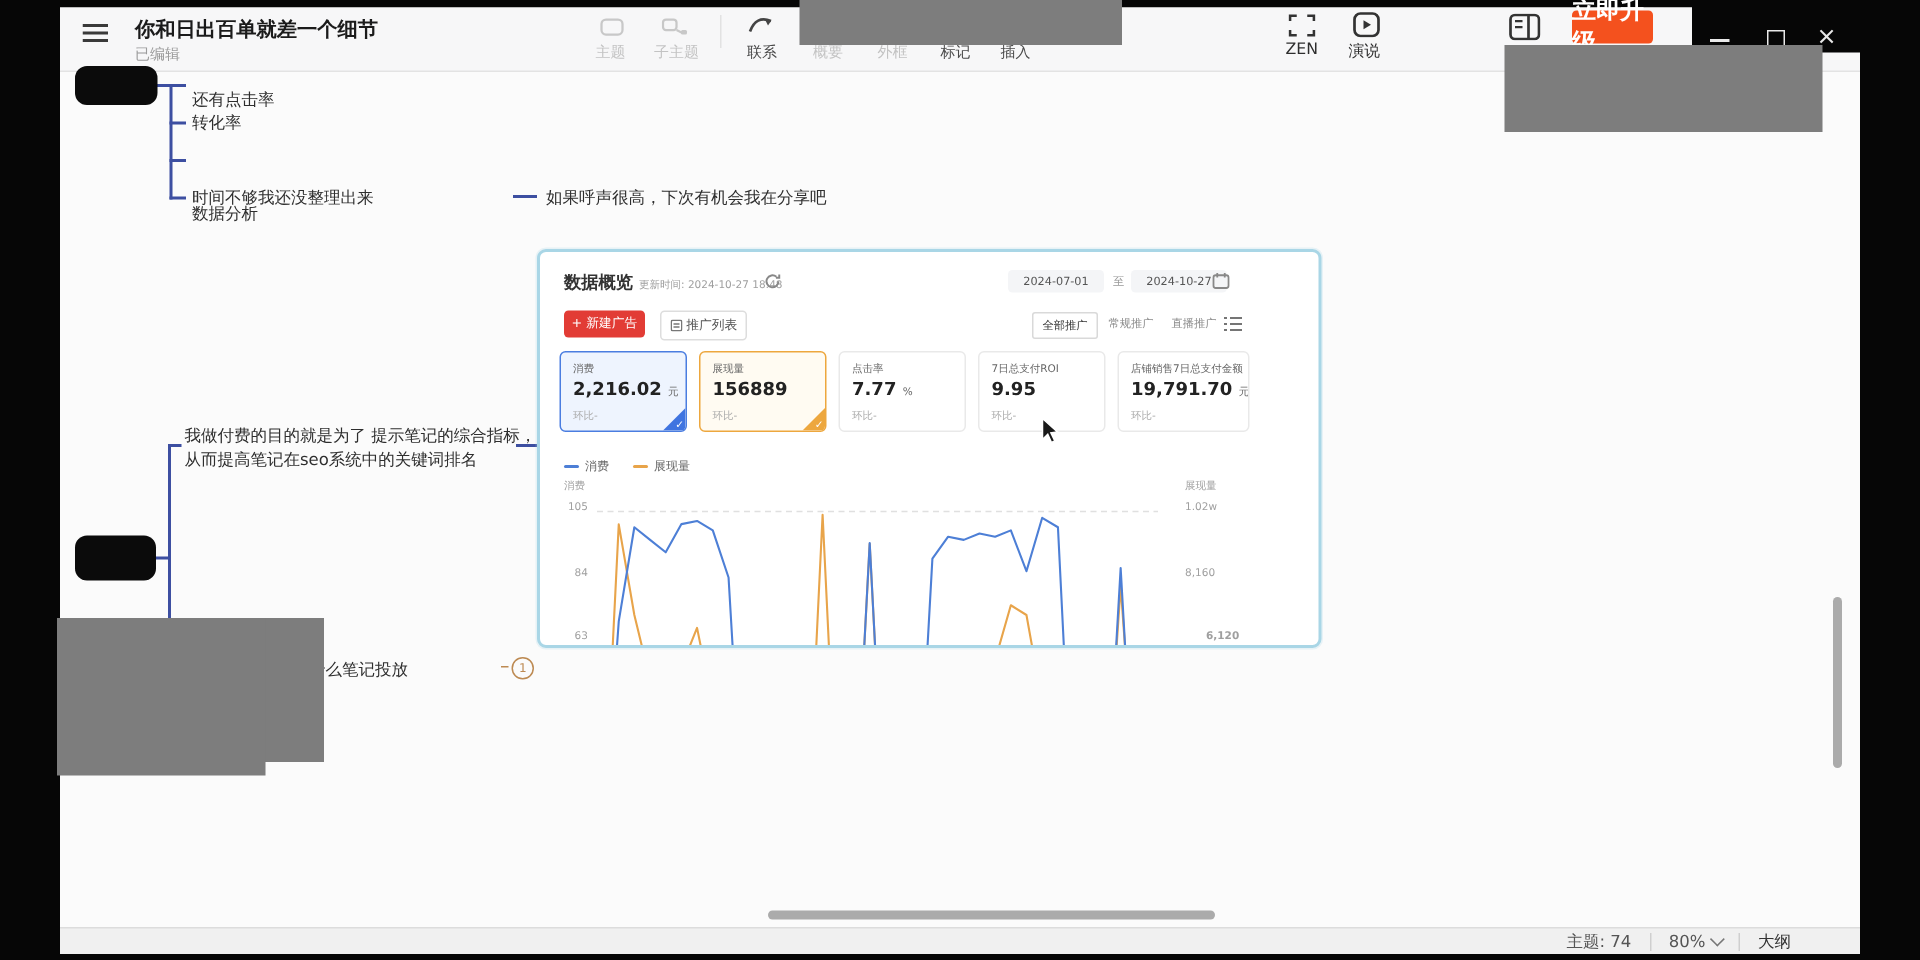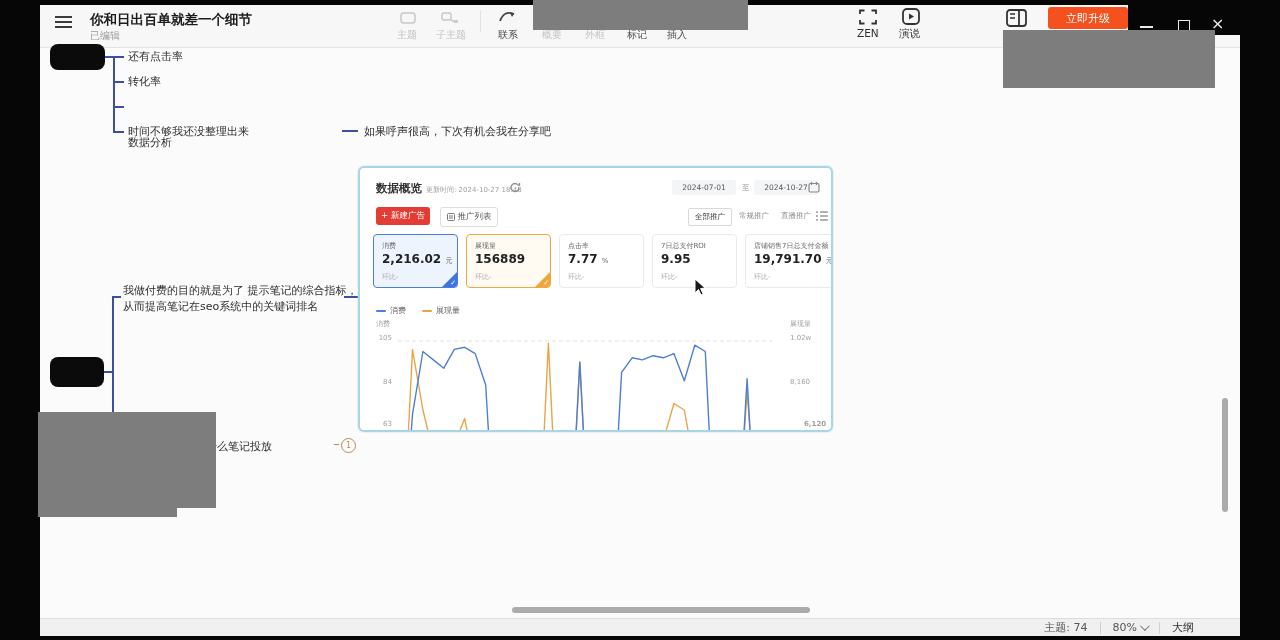--- a/index.html
+++ b/index.html
@@ -13,37 +13,37 @@
   
   .win{left:40px;top:5px;width:1200px;height:631px;background:#fbfbfb;}
   .header{left:40px;top:5px;width:1200px;height:42px;background:#f7f7f8;border-bottom:1px solid #e3e3e3;}
   .black-tr{left:1128px;top:0;width:152px;height:35px;background:#060606;}
   .doc-title{left:90px;top:11px;font-size:13.5px;font-weight:bold;color:#1b1b1b;}
   .doc-sub{left:90px;top:29px;font-size:10px;color:#9b9b9b;}
   .tool-label{font-size:10px;white-space:nowrap;}
   .lab-dis{color:#c3c3c3;} .lab-en{color:#4a4a4a;}
   .tool-divider{width:1px;height:22px;background:#e2e2e2;}
   .zen-label{font-size:10.5px;color:#2e2e2e;}
-  .upgrade-btn{left:1048px;top:7px;width:80px;height:22px;background:#f4511e;border-radius:3px;
-    color:#fff;font-size:11px;font-weight:normal;display:flex;align-items:center;justify-content:center;}
+  .upgrade-btn{left:1048px;top:7px;width:54px;height:22px;background:#f4511e;border-radius:3px;
+    color:#fff;font-size:16px;font-weight:bold;display:flex;align-items:center;justify-content:center;}
   
   .wc-min{left:1140px;top:26px;width:13px;height:2px;background:#e9e9e9;}
   .wc-max{left:1178px;top:20px;width:10px;height:10px;border:1.5px solid #e9e9e9;}
   .wc-close{left:1211px;top:14px;font-size:16px;color:#e9e9e9;}
   
   .redact{background:#7d7d7d;}
   .blk-node{background:#0b0b0b;border-radius:8px;}
   
   .branch{background:#3d4fa1;}
   .node-text{font-size:11px;color:#2e2e2e;white-space:nowrap;}
   .badge{width:13px;height:13px;border:1px solid #bd8a52;border-radius:50%;color:#bd8a52;
     font-size:8px;display:flex;align-items:center;justify-content:center;}
   
   .dash{left:358px;top:166px;width:471px;height:262px;background:#fff;border:2px solid #a9d6e6;
-    border-radius:6px;overflow:hidden;box-shadow:0 0 0 1px rgba(170,214,230,.25);}
+    border-radius:6px;overflow:hidden;box-shadow:0 0 0 1px rgba(170,214,230,.25);padding-left:48px;}
   .dash .abs{position:absolute;}
   .d-title{font-size:11.5px;font-weight:bold;color:#333;}
   .d-updated{font-size:7px;color:#9f9f9f;}
   .d-pill{background:#f4f5f7;border-radius:3px;font-size:7.5px;color:#555;height:15px;
     display:flex;align-items:center;justify-content:center;}
   .d-sep{font-size:7.5px;color:#999;}
   .btn-red{background:#e23c35;border-radius:3px;color:#fff;font-size:8.5px;
     display:flex;align-items:center;justify-content:center;}
   .btn-white{background:#fff;border:1px solid #ddd;border-radius:3px;color:#555;font-size:8.5px;
     display:flex;align-items:center;justify-content:center;gap:3px;}
@@ -155,21 +155,21 @@
 <div class="abs wc-max"></div>
 <div class="abs wc-close">×</div>
 
 <div class="abs branch" style="left:104px;top:56px;width:10px;height:2px;"></div>
 <div class="abs branch" style="left:113px;top:56px;width:2px;height:77px;"></div>
 <div class="abs branch" style="left:113px;top:56px;width:11px;height:2px;"></div>
 <div class="abs branch" style="left:113px;top:81px;width:11px;height:2px;"></div>
 <div class="abs branch" style="left:113px;top:106px;width:11px;height:2px;"></div>
 <div class="abs branch" style="left:113px;top:131px;width:11px;height:2px;"></div>
 <div class="abs blk-node" style="left:50px;top:44px;width:55px;height:26px;"></div>
-<div class="abs node-text" style="left:128px;top:49px;">还有点击率</div>
+<div class="abs node-text" style="left:128px;top:59px;">还有点击率</div>
 <div class="abs node-text" style="left:128px;top:74px;">转化率</div>
 <div class="abs node-text" style="left:128px;top:99px;margin-top:36px;">数据分析</div>
 <div class="abs node-text" style="left:128px;top:124px;">时间不够我还没整理出来</div>
 <div class="abs branch" style="left:342px;top:130px;width:16px;height:2px;"></div>
 <div class="abs node-text" style="left:364px;top:124px;">如果呼声很高，下次有机会我在分享吧</div>
 
 <div class="abs branch" style="left:112px;top:296px;width:2px;height:150px;"></div>
 <div class="abs branch" style="left:104px;top:371px;width:9px;height:2px;"></div>
 <div class="abs branch" style="left:112px;top:296px;width:9px;height:2px;"></div>
 <div class="abs branch" style="left:344px;top:296px;width:14px;height:2px;"></div>

